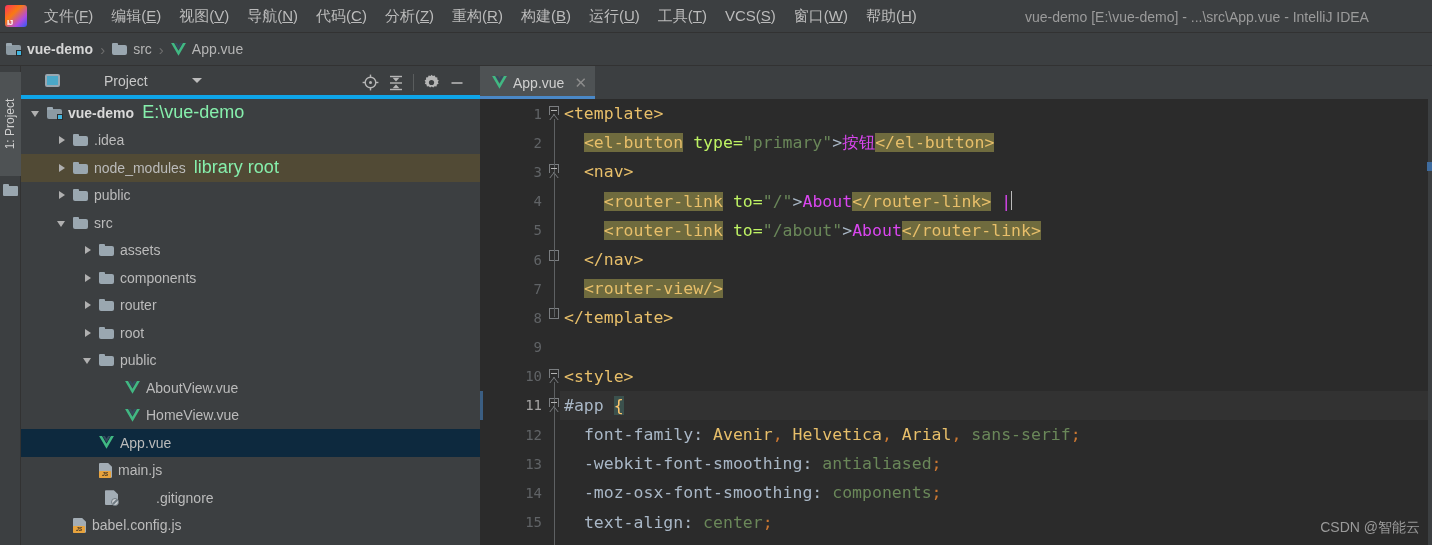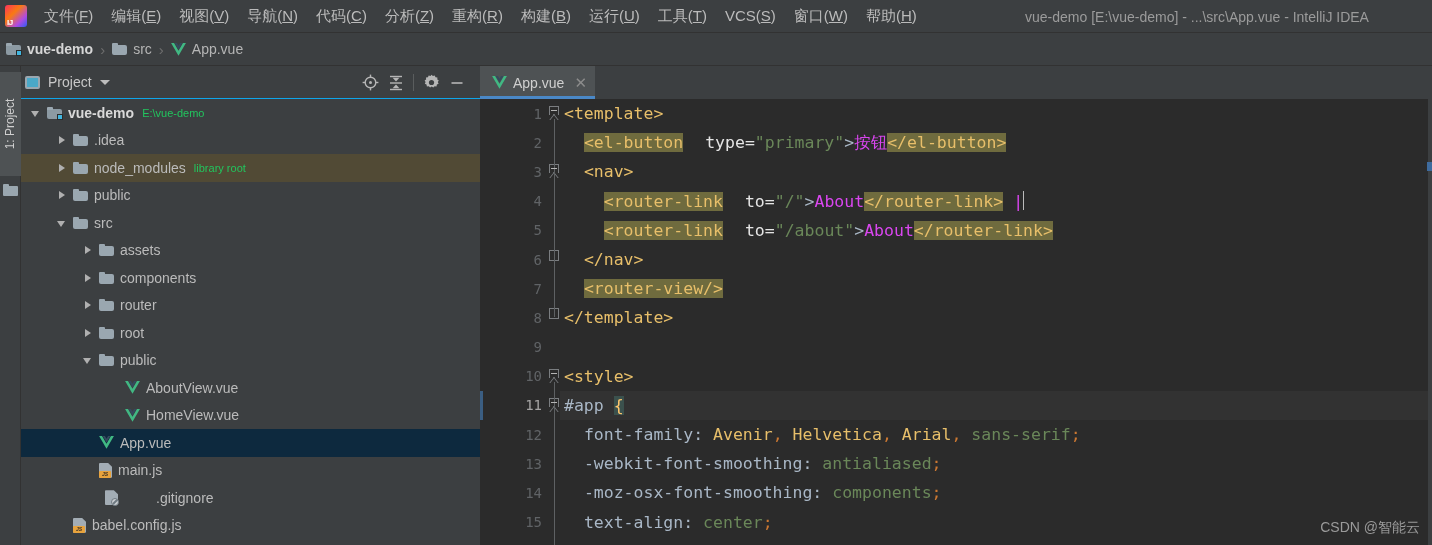--- a/index.html
+++ b/index.html
@@ -115,22 +115,23 @@
   .rail-folder::after { content:""; position:absolute; left:0; top:0; width:6px;height:3px;
     background:#9aa7b0; border-radius:1px 1px 0 0; }
 
   
   .proj-panel {
     position: absolute; top: 66px; left: 21px; width: 459px; height: 479px;
     background: #3c3f41;
   }
   .proj-header {
     position: relative; height: 33px; background: #3c3f41;
-    display: flex; align-items: center; padding-left: 4px;
-    border-bottom: 1px solid #0ea5e9;
+    display: flex; align-items: center; padding-left: 24px;
+    border-bottom: 4px solid #0ea5e9;
+    gap: 36px;
   }
   .proj-header-ico {
     width: 15px; height: 13px; border: 2px solid #9aa7b0; background: #4aa8c8;
     border-radius: 2px; margin-right: 8px; flex:0 0 auto;
   }
   .proj-title { color: #c8c8c8; font-size: 14px; }
   .chev-down {
     width: 0; height: 0; margin-left: 8px;
     border-left: 5px solid transparent; border-right: 5px solid transparent;
     border-top: 5px solid #bcbcbc;
@@ -157,21 +158,21 @@
     content:""; position:absolute; left:4px; top:3px;
     border-left: 6px solid #b0b0b0; border-top: 4.5px solid transparent;
     border-bottom: 4.5px solid transparent;
   }
   .twisty.open::after {
     content:""; position:absolute; left:2px; top:5px;
     border-top: 6px solid #b0b0b0; border-left: 4.5px solid transparent;
     border-right: 4.5px solid transparent;
   }
   .tname.bold { font-weight: bold; color: #d9d9d9; }
-  .tnote { color: #22c55e; margin-left: 8px; font-size: 11px; }
+  .tnote { color: #86efac; margin-left: 8px; font-size: 18px; }
 
   
   .editor-wrap {
     position: absolute; top: 66px; left: 480px; width: 952px; height: 479px;
     background: #2b2b2b;
   }
   .tabbar {
     position: relative; height: 33px; background: #3c3f41; display: flex; align-items: flex-end;
   }
   .etab {
@@ -233,21 +234,21 @@
     height: 29.2px; line-height: 29.2px; white-space: pre;
     font-family: "DejaVu Sans Mono", monospace; font-size: 16.5px;
     color: #a9b7c6; padding-left: 4px;
   }
   .cline.current { background: #323232; }
   .indent-guide {
     position:absolute; width:1px; background:#4b5052;
   }
   .tok-tag      { color: #e8bf6a; }
   .hl-box       { background: #6f6b3e; }
-  .tok-attr     { color: #e5e5e5; padding-left: 12px; }
+  .tok-attr     { color: #bef264; }
   .tok-str      { color: #6a8759; }
   .tok-text     { color: #d946ef; }
   .tok-punct    { color: #a9b7c6; }
   .tok-sel      { color: #a9b7c6; }
   .tok-prop     { color: #a9b7c6; }
   .tok-val      { color: #e8bf6a; }
   .tok-kw       { color: #6a8759; }
   .tok-comma    { color: #cc7832; }
   .tok-semi     { color: #cc7832; }
   .tok-brace-hl { background: #3b514d; color: #ffc66d; }

